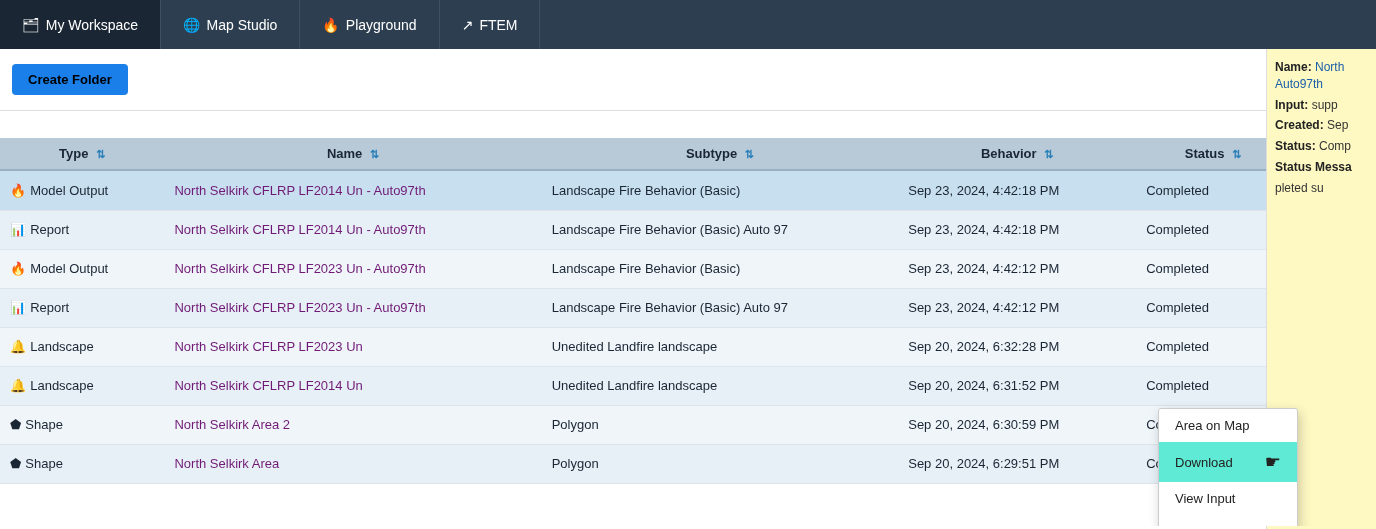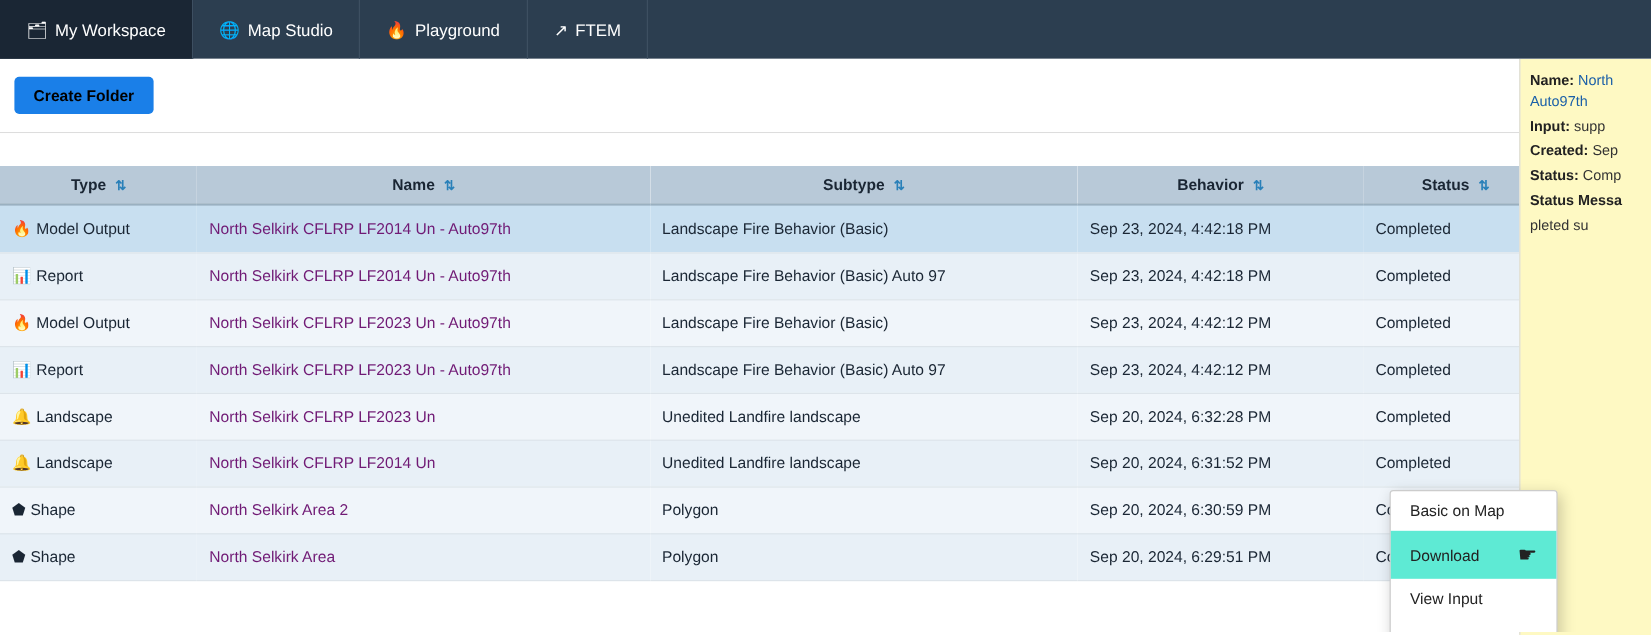--- a/index.html
+++ b/index.html
@@ -284,21 +284,21 @@
           <td><a href="#" class="link-text">North Selkirk Area</a></td>
           <td>Polygon</td>
           <td>Sep 20, 2024, 6:29:51 PM</td>
           <td>Completed</td>
           <td><button class="actions-btn" style="border-color:#ccc;">···</button></td>
         </tr>
       </tbody>
   </table>
 
   <div class="context-menu">
-    <div class="context-menu-item">Basic on Map</div>
+    <div class="context-menu-item">Area on Map</div>
     <div class="context-menu-item active" style="display:flex;align-items:center;justify-content:space-between;">
       <span>Download</span>
       <span class="cursor-hand">☛</span>
     </div>
     <div class="context-menu-item">View Input</div>
     <div class="context-menu-item">Copy</div>
 
   </div>
 </div>
 

